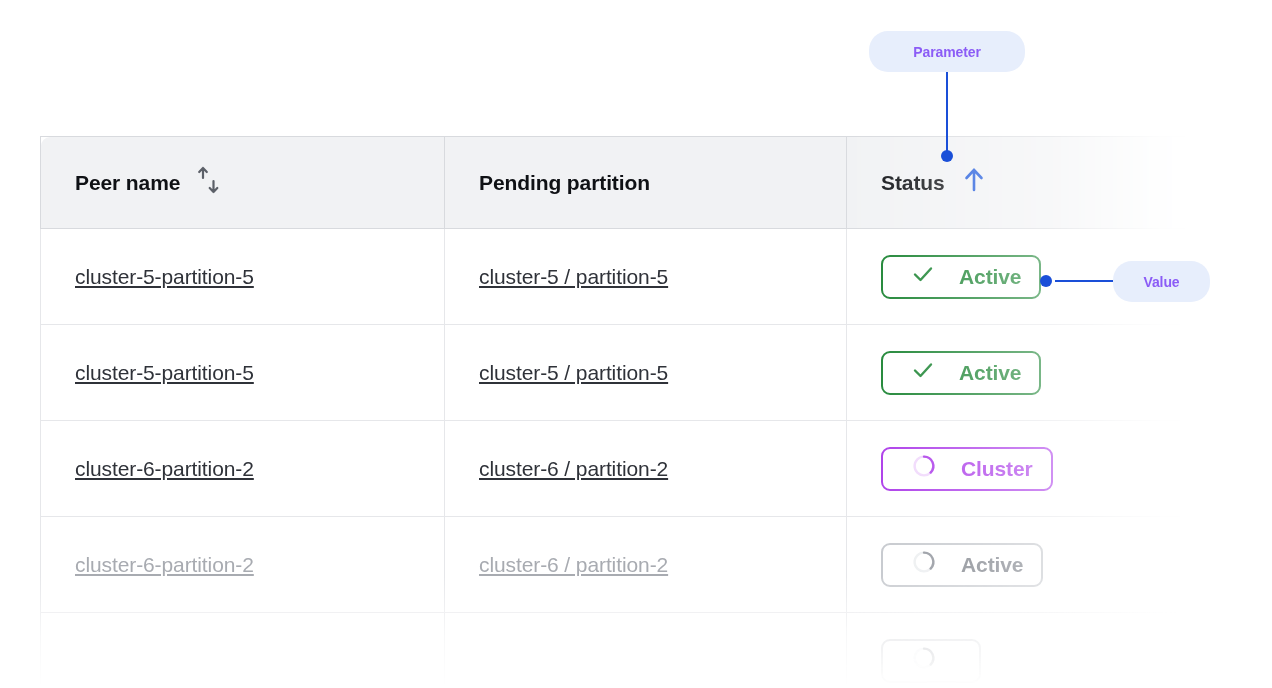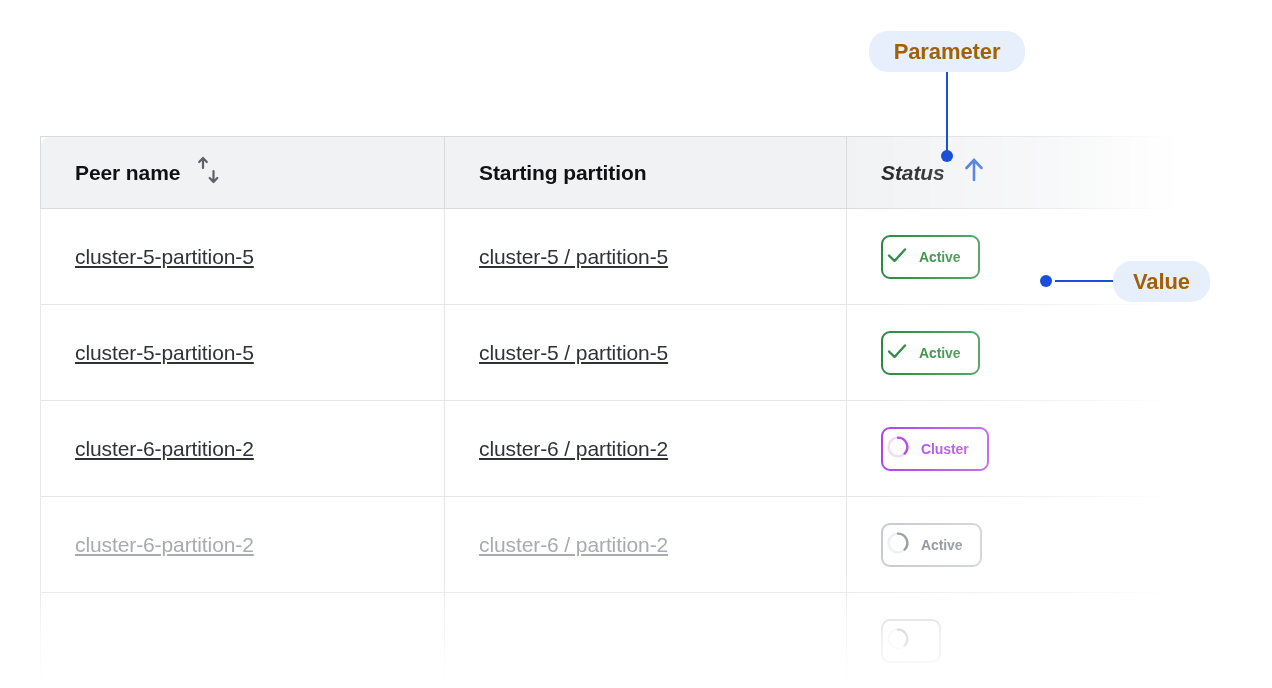--- a/index.html
+++ b/index.html
@@ -39,41 +39,41 @@
 
   table.grid {
     border-collapse: collapse;
     width: 1152px;
     table-layout: fixed;
     background: #ffffff;
   }
 
   table.grid thead th {
     background: #f1f2f4;
-    height: 72px;
+    height: 92px;
     font-size: 21px;
     font-weight: bold;
     color: #0f1115;
     text-align: center;
     padding: 0 0 0 34px;
     border-bottom: 1px solid #d8dade;
     border-right: 1px solid #d8dade;
     vertical-align: middle;
     letter-spacing: -0.1px;
   }
   table.grid thead th:first-child {
     border-left: 1px solid #d8dade;
     border-top: 1px solid #d8dade;
     border-top-left-radius: 9px;
   }
   table.grid thead th:nth-child(2),
   table.grid thead th:nth-child(3) {
     border-top: 1px solid #d8dade;
   }
-  table.grid thead th:last-child { border-right: none; font-style: italic; }
+  table.grid thead th:last-child { border-right: none; }
 
   .th-inner { display: flex; align-items: center; gap: 16px; }
 
   table.grid tbody td {
     height: 96px;
     font-size: 21px;
     color: #2f3239;
     padding: 0 0 0 34px;
     border-bottom: 1px solid #e6e7ea;
     border-right: 1px solid #e6e7ea;
@@ -83,26 +83,26 @@
     text-decoration: underline;
   }
   table.grid tbody td:first-child { border-left: 1px solid #e6e7ea; }
   table.grid tbody td:last-child { border-right: none; }
   table.grid tbody tr.muted td { color: #a8abb1; }
 
   
   .chip {
     display: inline-flex;
     align-items: center;
-    gap: 10px;
+    gap: 24px;
     height: 44px;
-    padding: 0 18px 0 2px;
+    padding: 0 18px 0 28px;
     border-radius: 9px;
     border: 2px solid currentColor;
-    font-size: 14px;
+    font-size: 21px;
     font-weight: bold;
     letter-spacing: -0.1px;
     background: #ffffff;
     white-space: nowrap;
   }
   .chip .chip-label { color: currentColor; }
   .chip.active  { color: #14802c; }
   .chip.starting{ color: #a832e8; }
   .chip.pending { color: #9a9da3; border-color: #c3c6cb; }
   .chip.pending .chip-label { color: #7d8189; }
@@ -110,22 +110,22 @@
   .chk { flex: 0 0 auto; display: block; }
   .spinner { flex: 0 0 auto; display: block; }
 
   
   .badge {
     position: absolute;
     display: inline-flex;
     align-items: center;
     justify-content: center;
     background: #e7eefc;
-    color: #a16207;
-    font-size: 22px;
+    color: #8b5cf6;
+    font-size: 14px;
     font-weight: bold;
     border-radius: 19px;
     letter-spacing: -0.1px;
     white-space: nowrap;
   }
   #badge-parameter { left: 869px; top: 31px; width: 156px; height: 41px; }
   #badge-value     { left: 1113px; top: 261px; width: 97px; height: 41px; }
 
   .leader-line { position: absolute; background: #1a4fd8; }
   #leader-parameter-v { left: 946px; top: 72px; width: 2px; height: 84px; }
@@ -158,21 +158,21 @@
                   <svg width="26" height="30" viewBox="0 0 26 30" fill="none">
                     <path d="M7 13 V3 M7 3 L3.2 7 M7 3 L10.8 7" stroke="#5c6068" stroke-width="2.2" stroke-linecap="round" stroke-linejoin="round"></path>
                     <path d="M17.5 16 V27 M17.5 27 L13.7 23 M17.5 27 L21.3 23" stroke="#5c6068" stroke-width="2.2" stroke-linecap="round" stroke-linejoin="round"></path>
                   </svg>
                 </span>
               </div>
             </th>
 
             <th style="width:402px">
               <div class="th-inner">
-                <span>Starting partition</span>
+                <span>Pending partition</span>
               </div>
             </th>
 
             <th style="width:346px">
               <div class="th-inner">
                 <span>Status</span>
                 <span>
                   <svg width="26" height="28" viewBox="0 0 26 28" fill="none">
                     <path d="M13 24 V5 M13 4 L5.5 12 M13 4 L20.5 12" stroke="#1a56db" stroke-width="2.6" stroke-linecap="round" stroke-linejoin="round"></path>
                   </svg>

